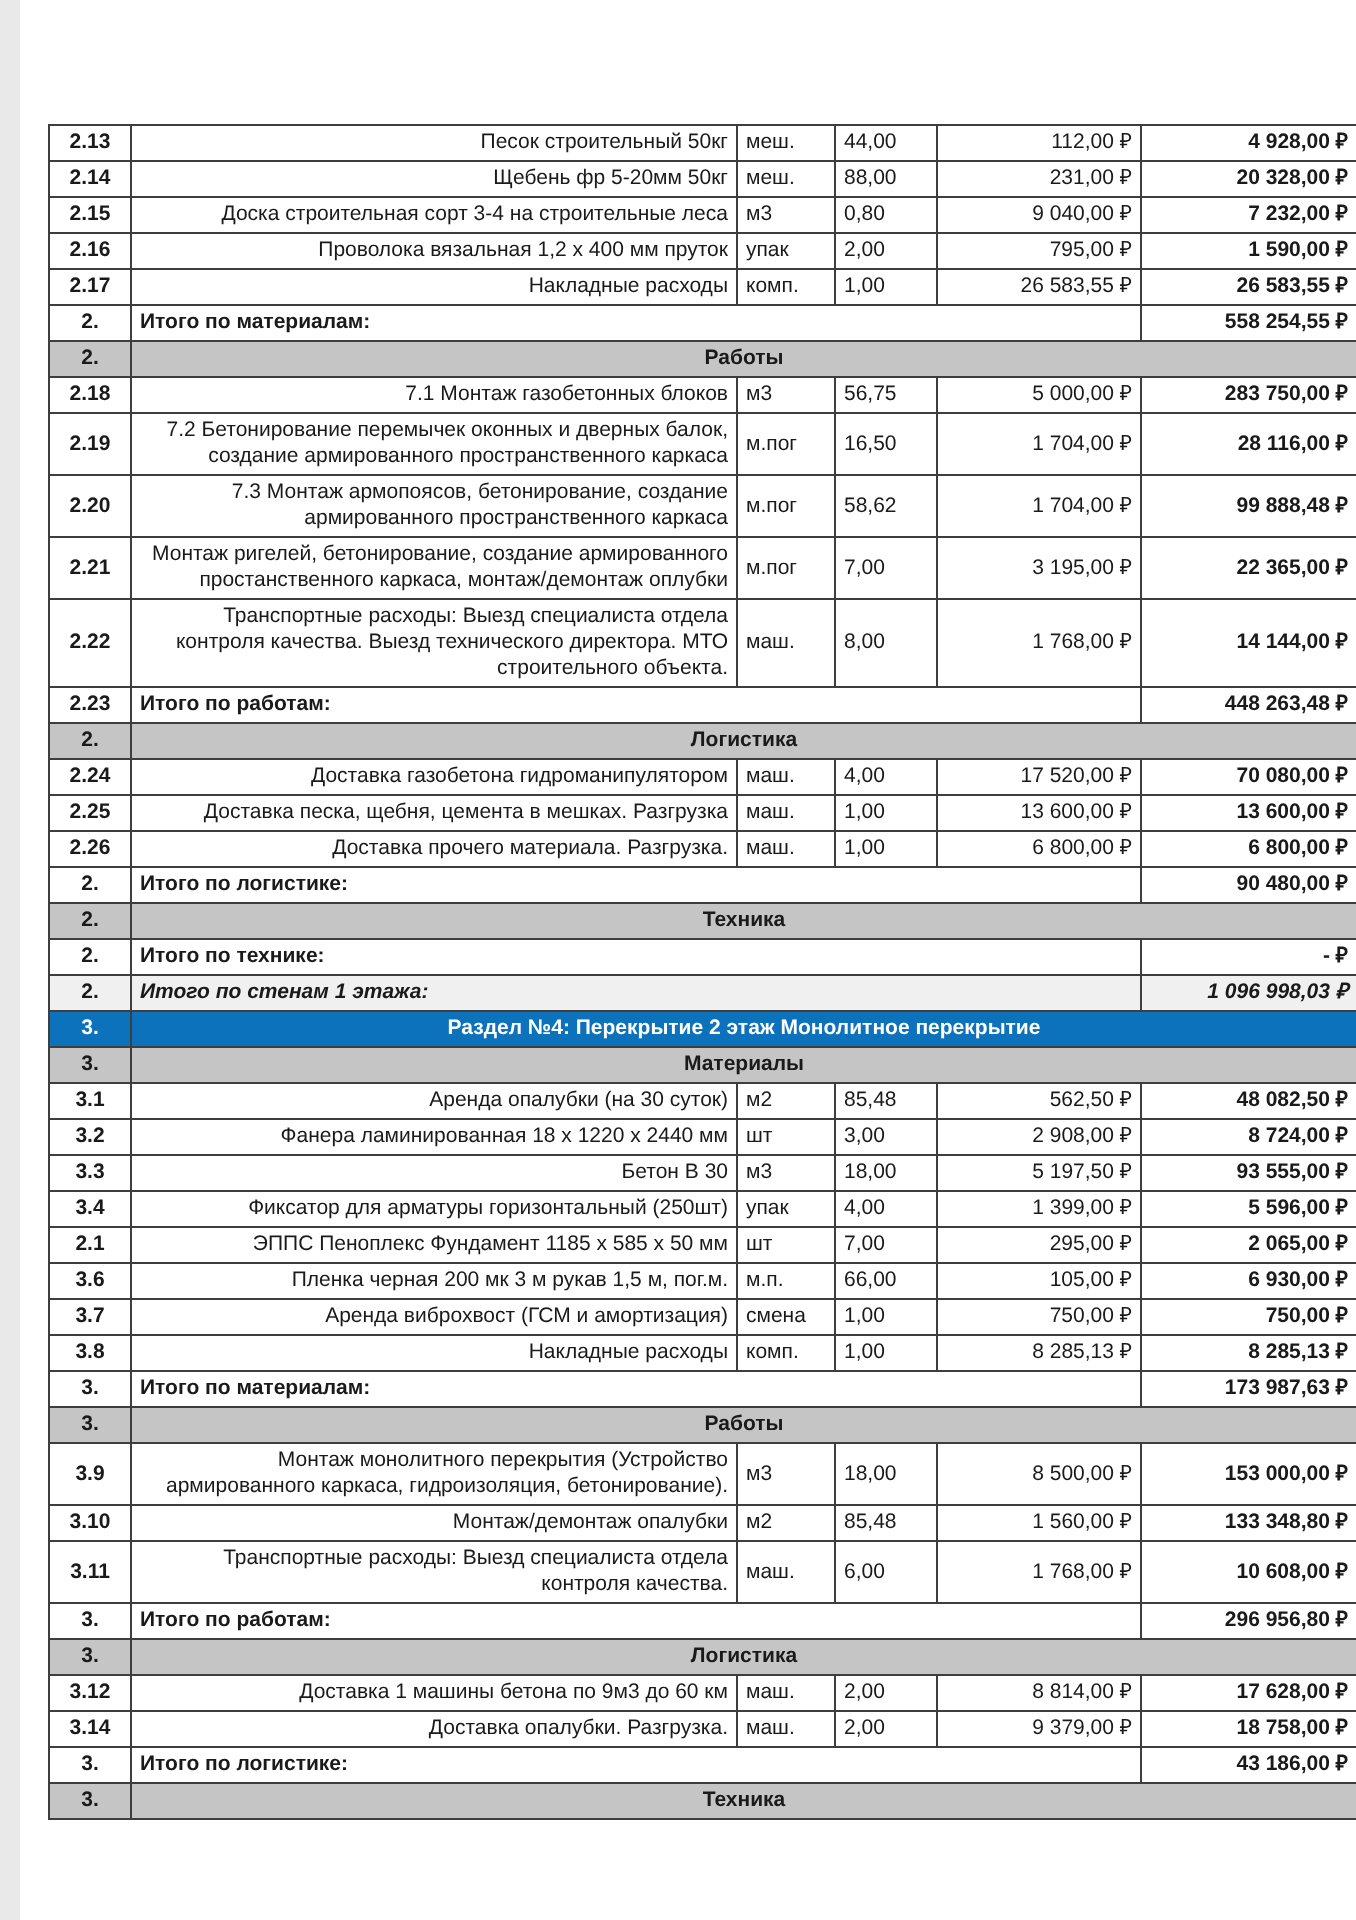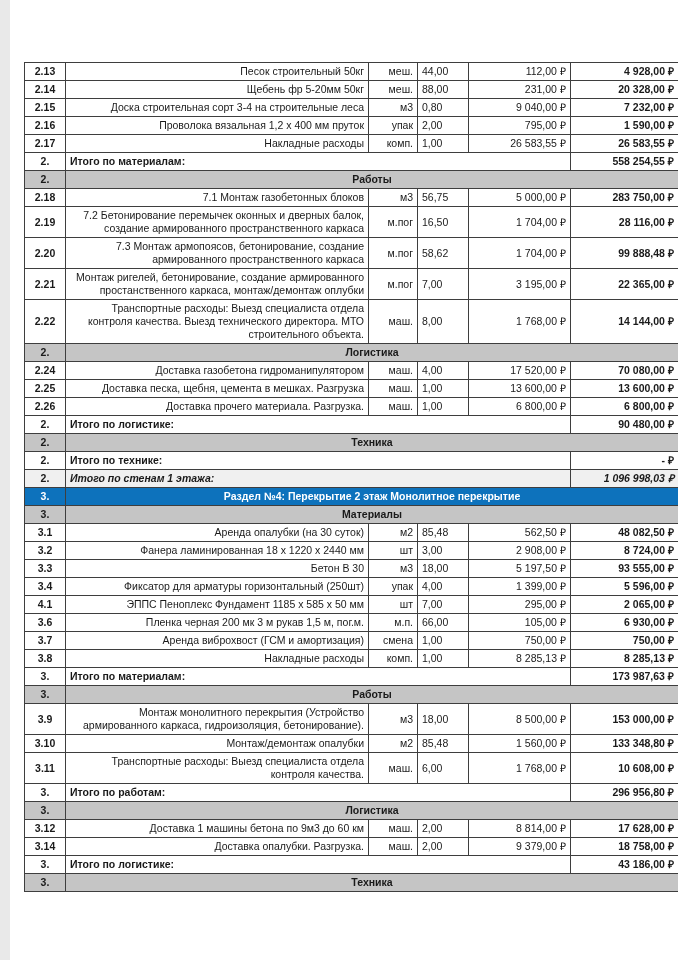--- a/index.html
+++ b/index.html
@@ -27,21 +27,21 @@
     height:18px;
     vertical-align:middle;
     background:#ffffff;
     overflow:hidden;
   }
   col.c1{width:41px;} col.c2{width:303px;} col.c3{width:49px;}
   col.c4{width:51px;} col.c5{width:102px;} col.c6{width:108px;}
 
   td.c-num   { text-align:center; font-weight:bold; }
   td.c-desc  { text-align:right; padding:3px 6px 3px 7px; }
-  td.c-unit  { text-align:right; }
+  td.c-unit  { text-align:left; }
   td.c-qty   { }
   td.c-price { text-align:right; padding-right:7px; }
   td.c-total { text-align:right; padding-right:13px; font-weight:bold; }
   td.c-sublabel { text-align:left; font-weight:bold; padding-right:8px; }
   td.c-seclabel { text-align:center; font-weight:bold; }
 
   tr.section td { background:var(--section-gray, #c5c5c5); }
   tr.section-blue td { background:var(--section-blue, #0d72bc); color:#ffffff; }
   tr.grand td { background:var(--grand-bg, #f0f0f0); }
   tr.grand td.c-sublabel, tr.grand td.c-total { font-style:italic; }
@@ -142,20 +142,25 @@
           <td class="c-total">22 365,00 ₽</td>
         </tr>
         <tr>
           <td class="c-num">2.22</td>
           <td class="c-desc">Транспортные расходы: Выезд специалиста отдела контроля качества. Выезд технического директора. МТО строительного объекта.</td>
           <td class="c-unit">маш.</td>
           <td class="c-qty">8,00</td>
           <td class="c-price">1 768,00 ₽</td>
           <td class="c-total">14 144,00 ₽</td>
         </tr>
+        <tr class="subtotal">
+          <td class="c-num">2.23</td>
+          <td class="c-sublabel" colspan="4">Итого по работам:</td>
+          <td class="c-total">448 263,48 ₽</td>
+        </tr>
         <tr class="section">
           <td class="c-num">2.</td>
           <td class="c-seclabel" colspan="5">Логистика</td>
         </tr>
         <tr>
           <td class="c-num">2.24</td>
           <td class="c-desc">Доставка газобетона гидроманипулятором</td>
           <td class="c-unit">маш.</td>
           <td class="c-qty">4,00</td>
           <td class="c-price">17 520,00 ₽</td>
@@ -230,21 +235,21 @@
         </tr>
         <tr>
           <td class="c-num">3.4</td>
           <td class="c-desc">Фиксатор для арматуры горизонтальный (250шт)</td>
           <td class="c-unit">упак</td>
           <td class="c-qty">4,00</td>
           <td class="c-price">1 399,00 ₽</td>
           <td class="c-total">5 596,00 ₽</td>
         </tr>
         <tr>
-          <td class="c-num">4.1</td>
+          <td class="c-num">2.1</td>
           <td class="c-desc">ЭППС Пеноплекс Фундамент 1185 х 585 х 50 мм</td>
           <td class="c-unit">шт</td>
           <td class="c-qty">7,00</td>
           <td class="c-price">295,00 ₽</td>
           <td class="c-total">2 065,00 ₽</td>
         </tr>
         <tr>
           <td class="c-num">3.6</td>
           <td class="c-desc">Пленка черная 200 мк 3 м рукав 1,5 м, пог.м.</td>
           <td class="c-unit">м.п.</td>

